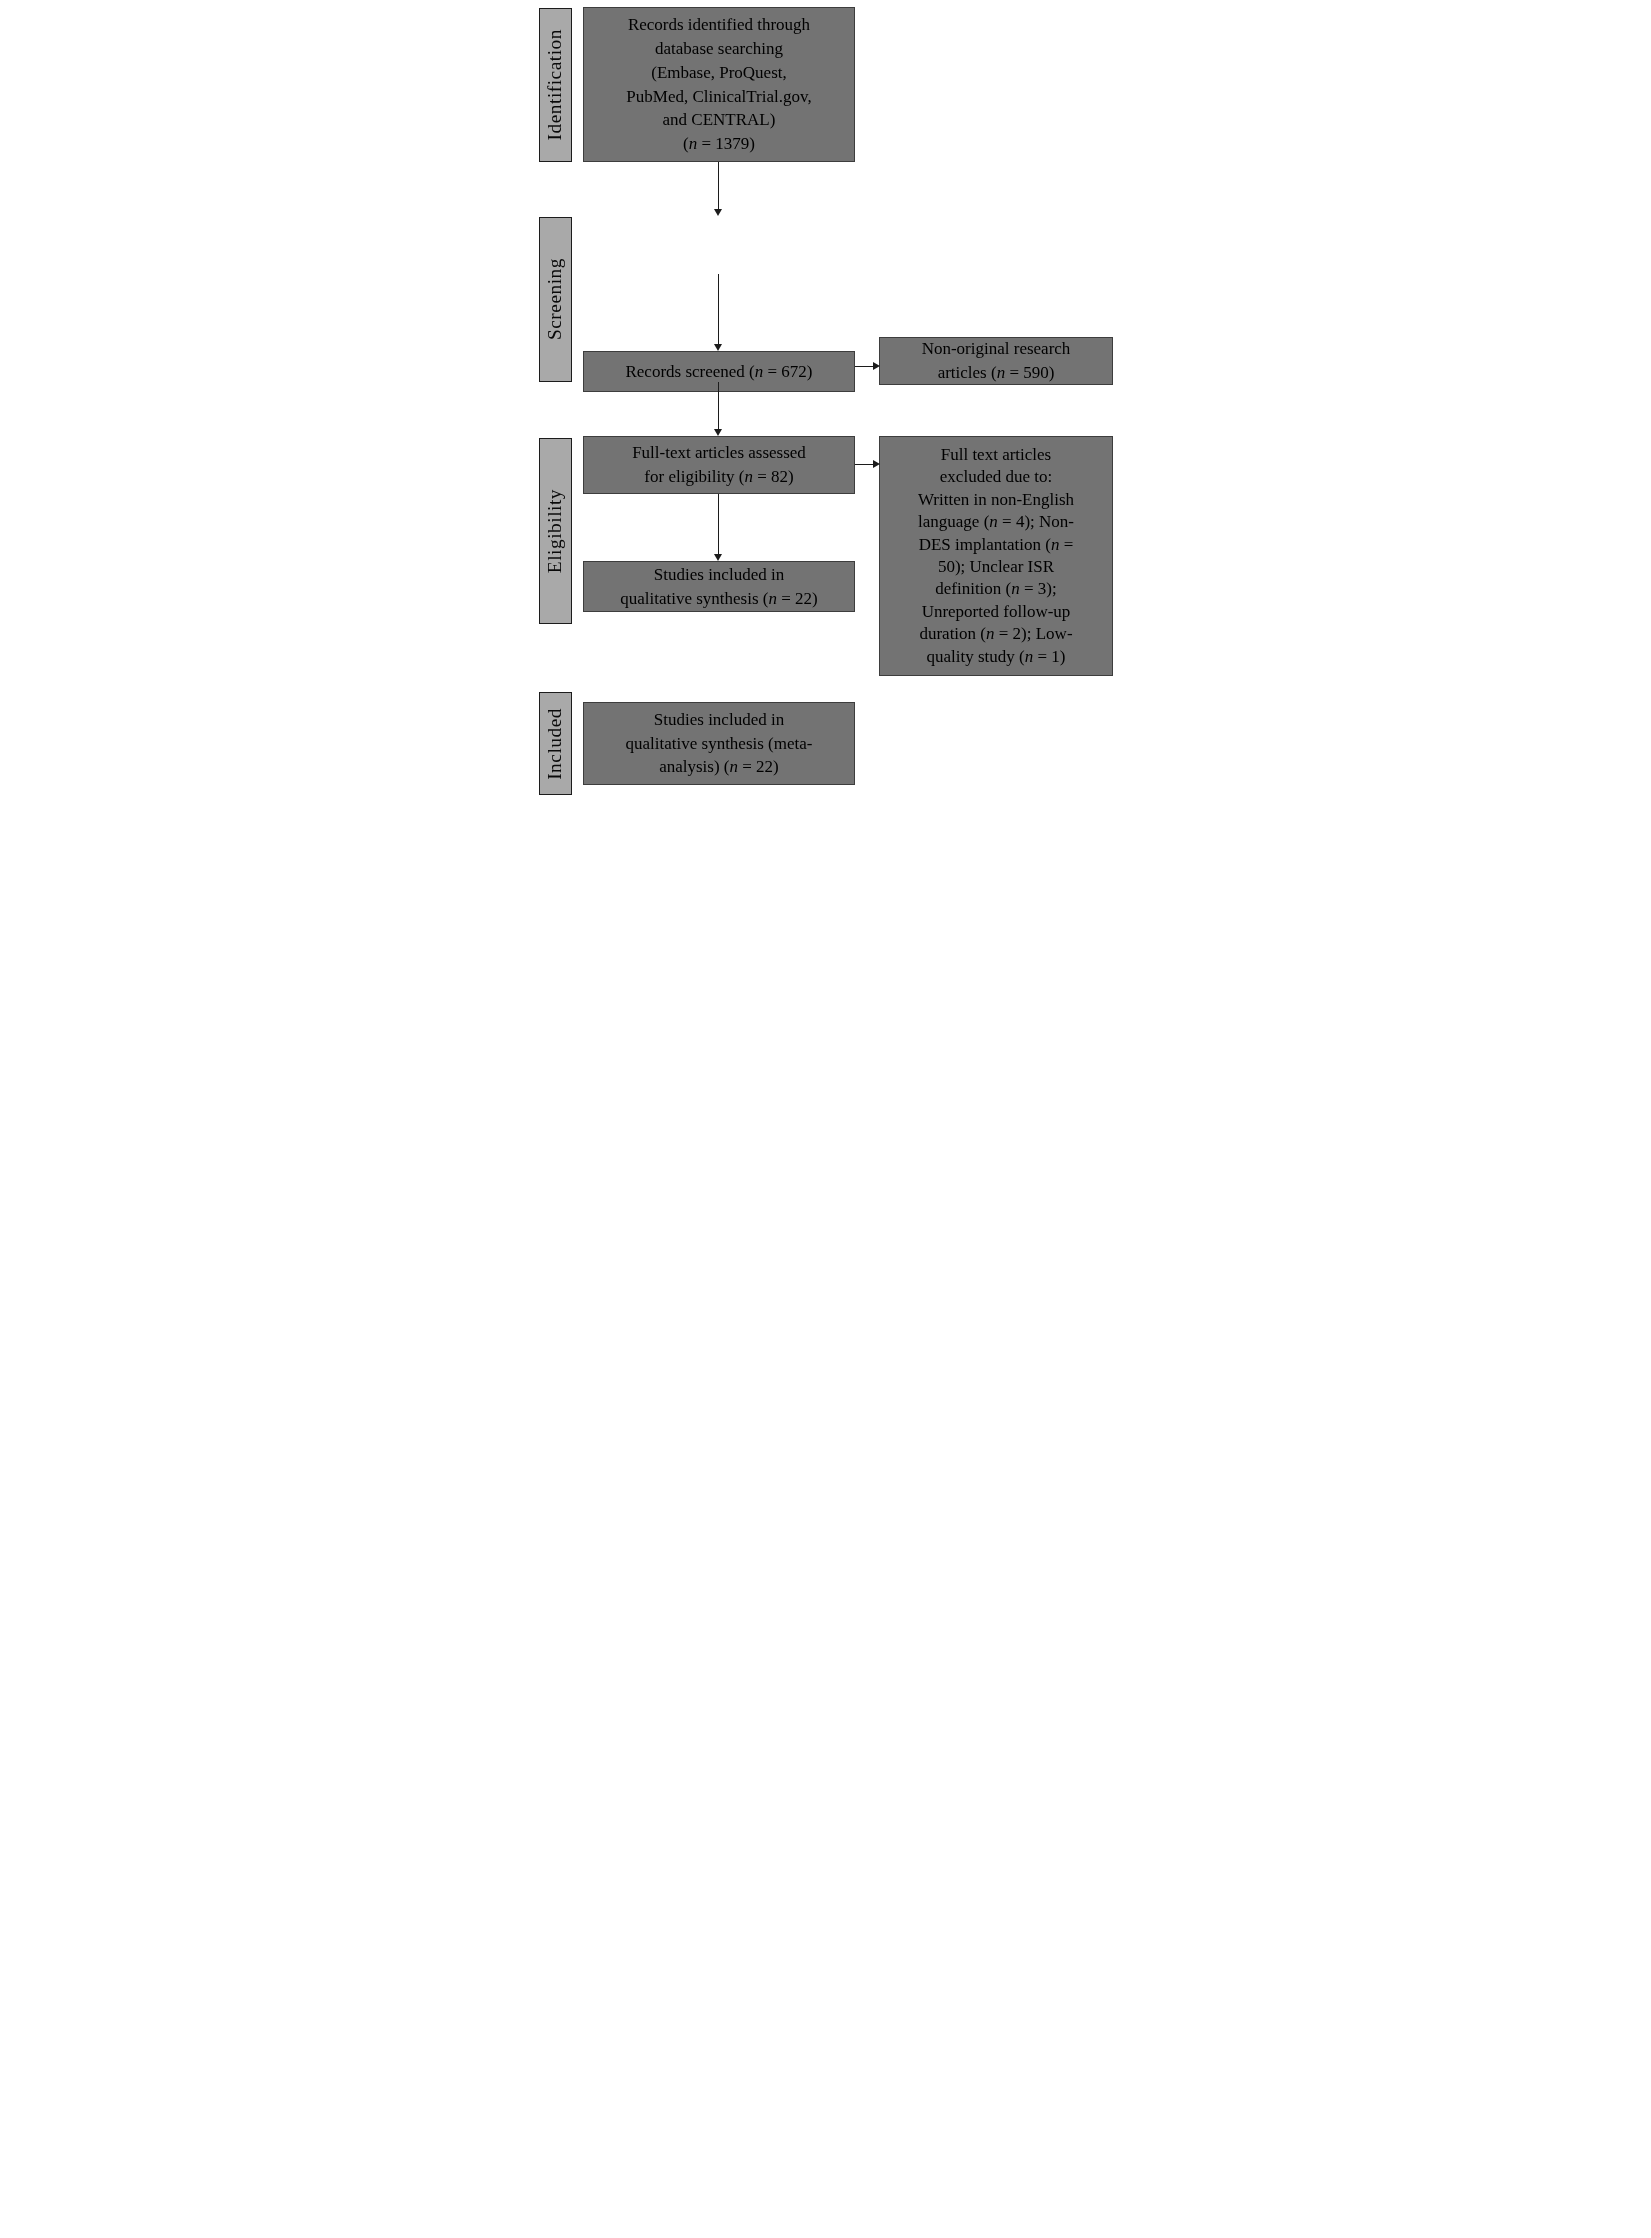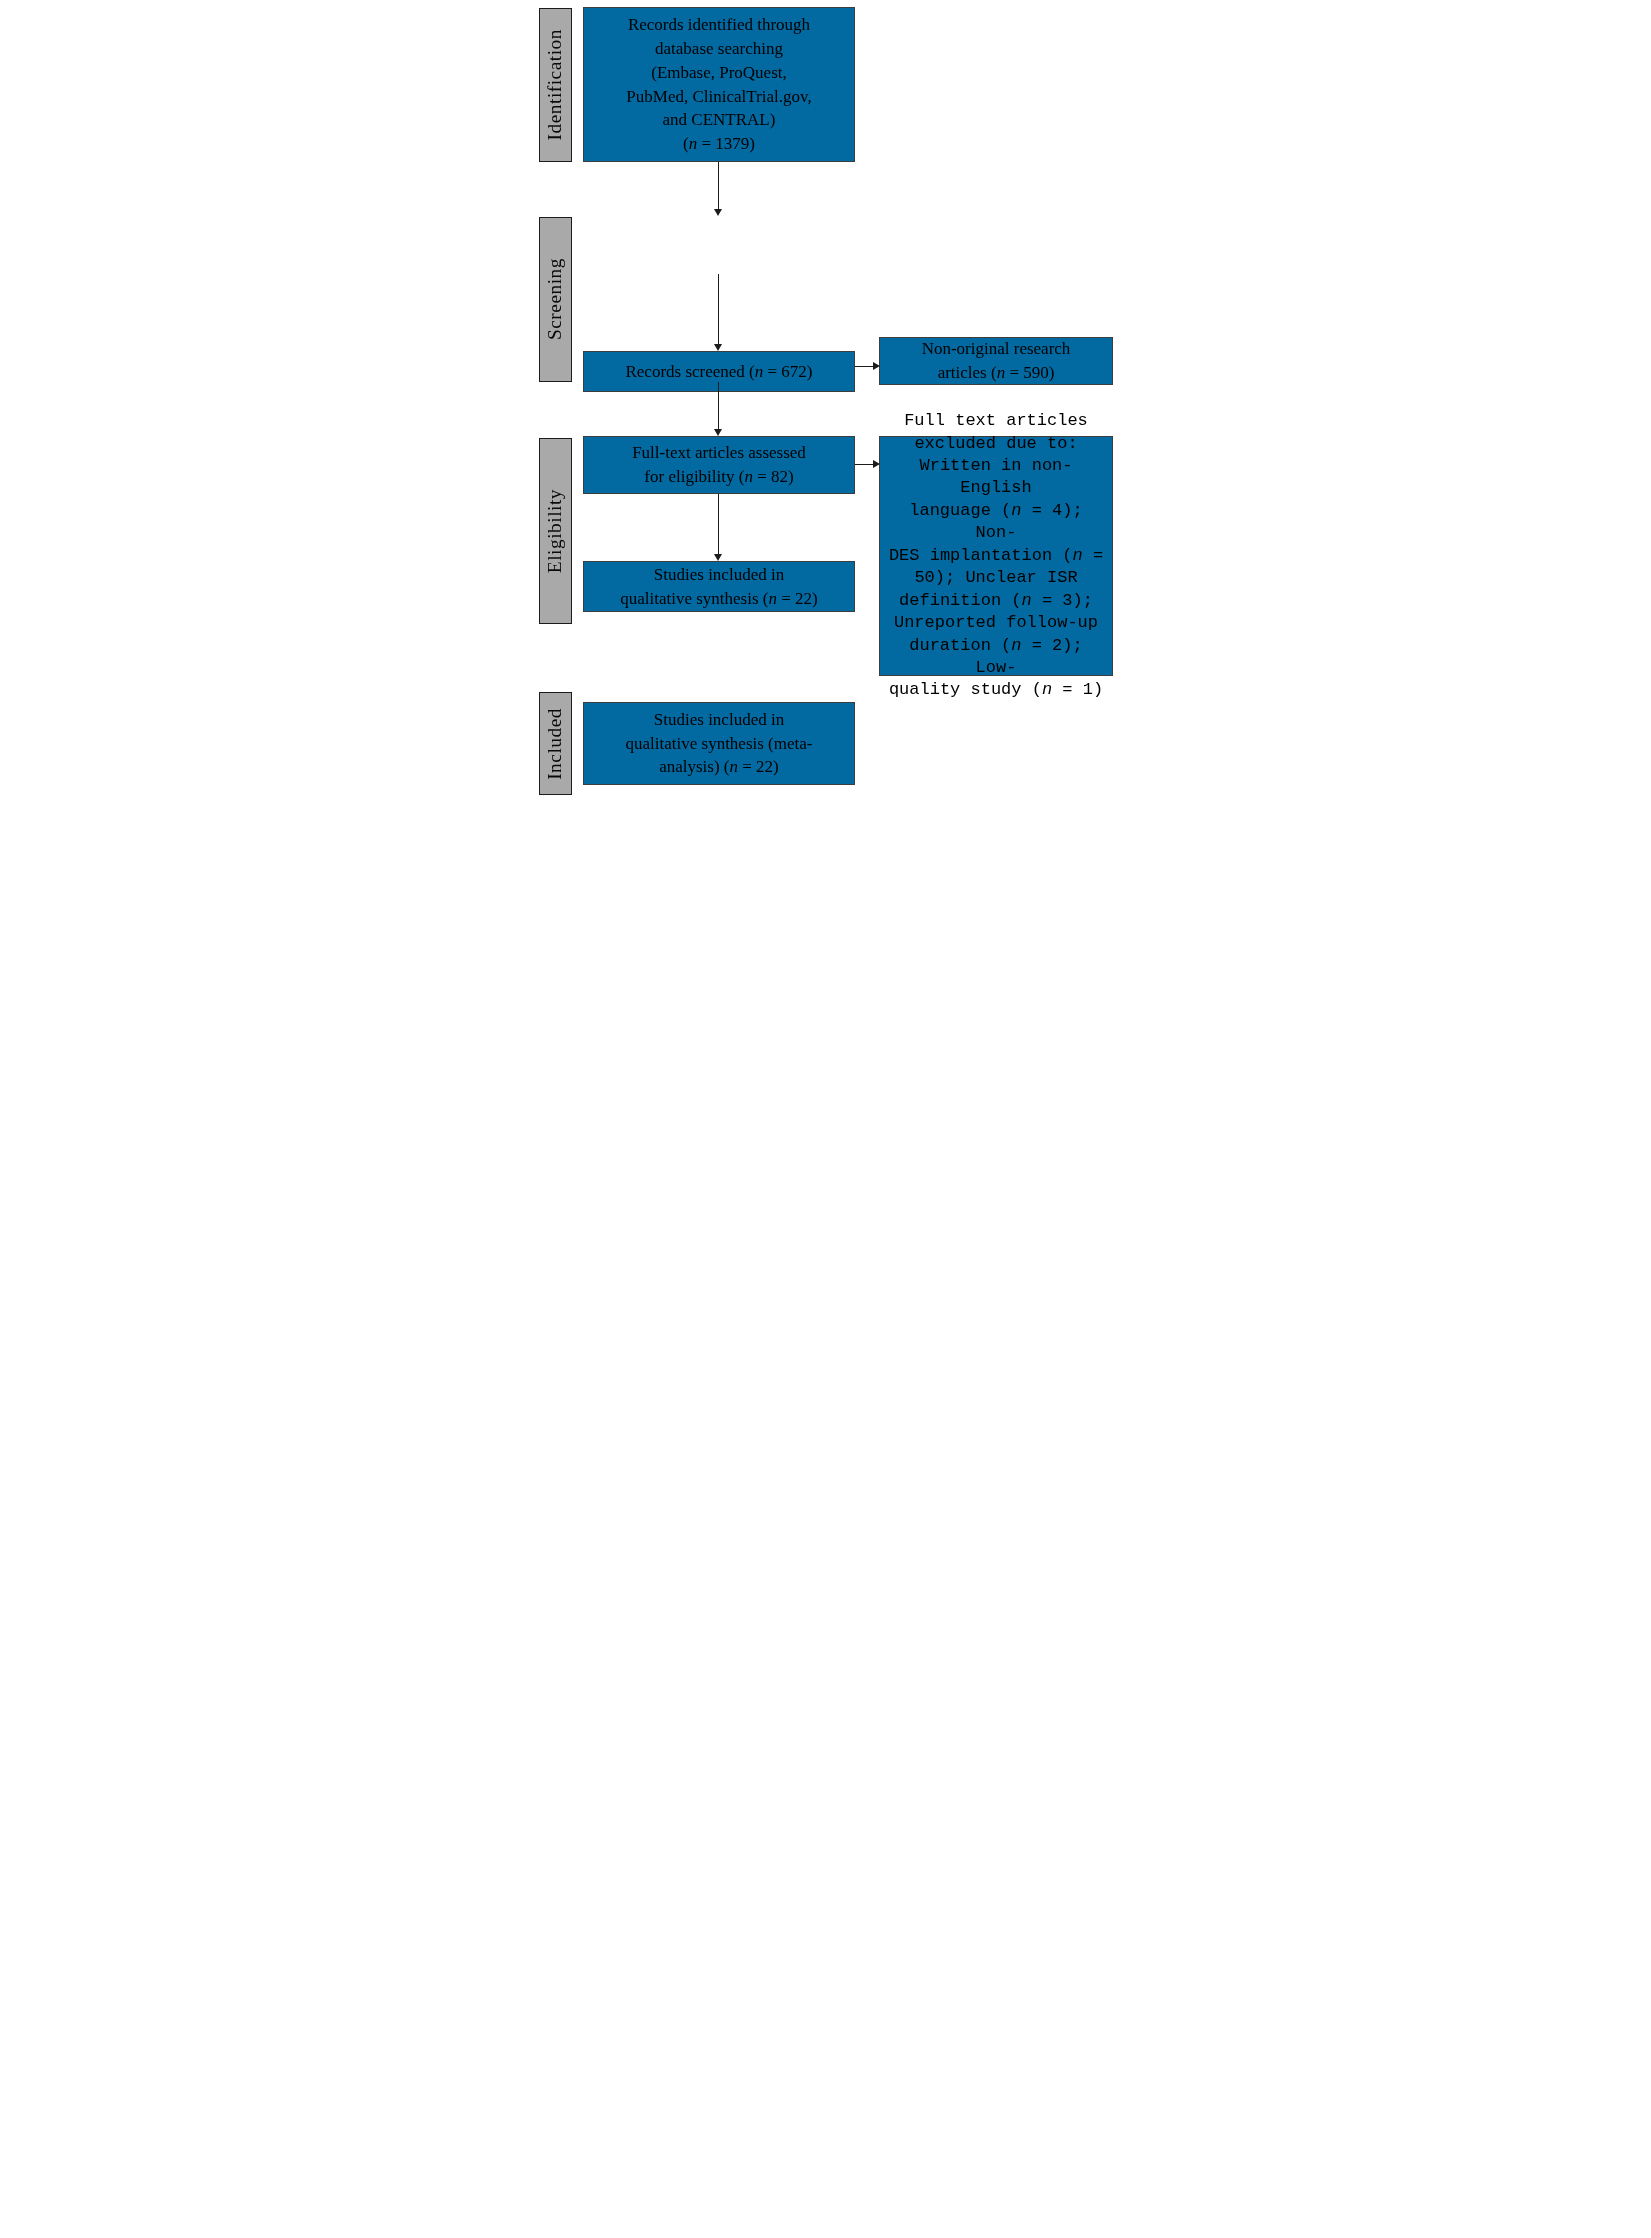--- a/index.html
+++ b/index.html
@@ -37,21 +37,21 @@
     white-space: nowrap;
   }
   #bar-identification { top: 7.7px;   height: 154px; }
   #bar-screening      { top: 217px;  height: 165px; }
   #bar-eligibility    { top: 438px;  height: 186px; }
   #bar-included       { top: 692px; height: 103px; }
 
   
   .fbox {
     position: absolute;
-    background: #0369a1;
+    background: #737373;
     border: 1.5px solid #3d3d3d;
     box-sizing: border-box;
     display: flex;
     align-items: center;
     justify-content: center;
     text-align: center;
     font-size: 17px;
     line-height: 1.40;
     padding: 2px 5.1px;
   }
@@ -60,21 +60,21 @@
   .right-col { left: 347px; width: 234px; }
 
   #box-identified  { top: 7.1px;   height: 155px; }
   #box-duplicates  { top: 216px;  height: 57px; }
   #box-screened    { top: 351px;  height: 41px;  }
   #box-fulltext    { top: 436px;  height: 58px; }
   #box-qualitative { top: 561px; height: 51px; }
   #box-meta        { top: 702px; height: 83px; }
 
   #rbox-nonoriginal { top: 337px; height: 48px; }
-  #rbox-excluded    { top: 436px; height: 240px; line-height: 1.32; font-family: Liberation Mono, monospace; }
+  #rbox-excluded    { top: 436px; height: 240px; line-height: 1.32; }
 
   
   .varrow {
     position: absolute;
     left: 186px;
     width: 1.3px;
     background: #1c1c1c;
   }
   .varrow .arrow-head {
     position: absolute;

